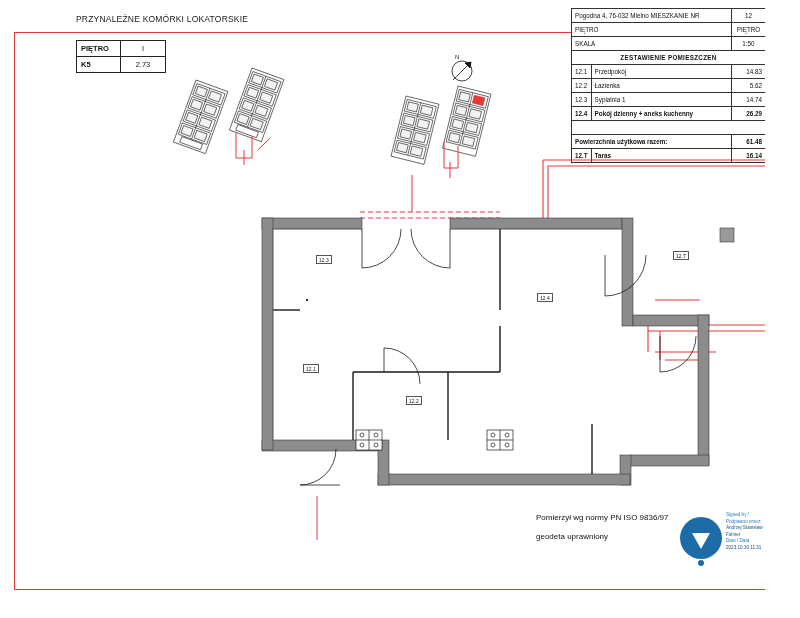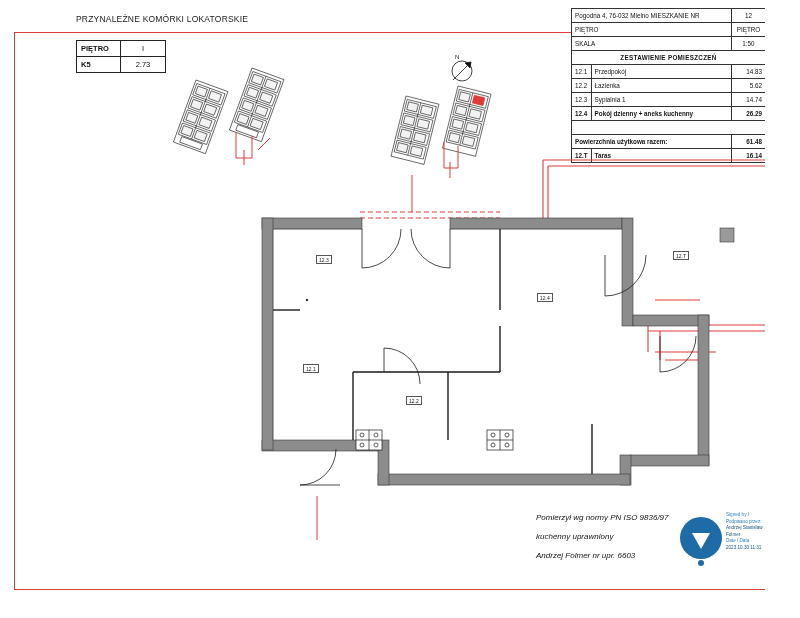--- a/index.html
+++ b/index.html
@@ -89,21 +89,20 @@
     padding: 0 2px;
     line-height: 8px;
     height: 9px;
   }
 
   
   #footer-text {
     position: absolute;
     left: 536px; top: 508px;
     font-size: 8px;
-    font-style: italic;
     color: #111;
     line-height: 19px;
   }
   #footer-text div { white-space: nowrap; }
 
   
   #stamp {
     position: absolute;
     left: 680px; top: 512px;
     width: 104px; height: 52px;
@@ -405,22 +404,21 @@
   </svg>
 
   <div class="roomtag" style="left:316px; top:255px;">12.3</div>
   <div class="roomtag" style="left:303px; top:364px;">12.1</div>
   <div class="roomtag" style="left:406px; top:396px;">12.2</div>
   <div class="roomtag" style="left:537px; top:293px;">12.4</div>
   <div class="roomtag" style="left:673px; top:251px;">12.T</div>
 
   <div id="footer-text">
     <div>Pomierzył wg normy  PN ISO 9836/97</div>
-    <div>kuchenny uprawniony</div>
-    <div>Andrzej Folmer nr upr. 6603</div>
+    <div>geodeta uprawniony</div>
   </div>
 
   <div id="stamp">
     <div class="sig-circle">
       <div class="pen">
         <div class="pen-dot"></div>
       </div>
     </div>
     <div class="sig-lines">
       <div class="lbl">Signed by /</div>

